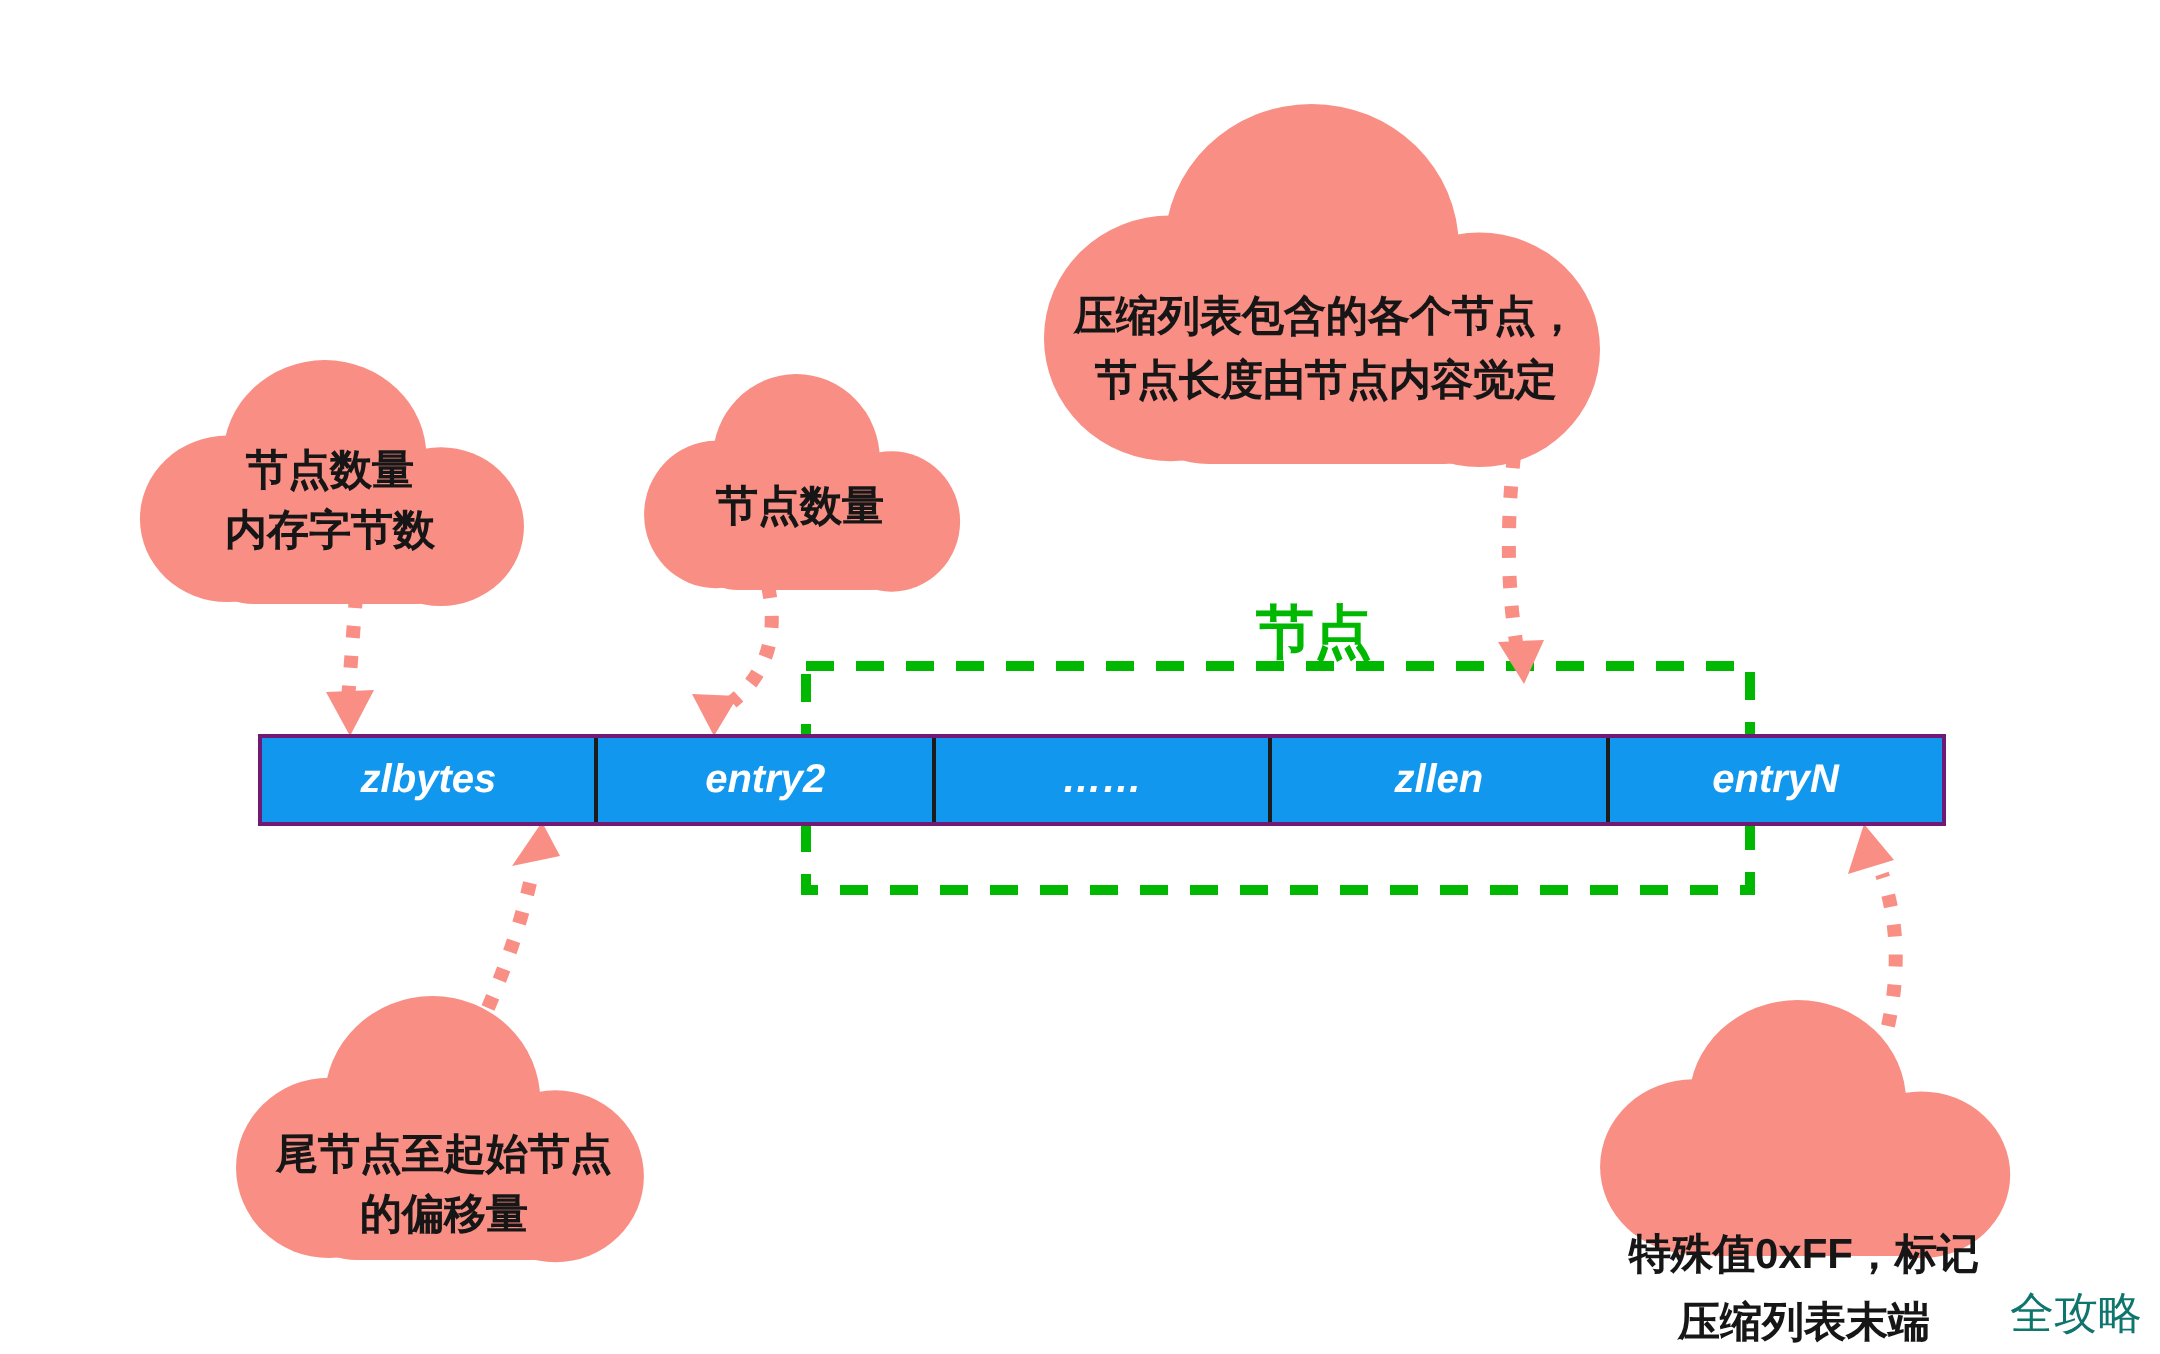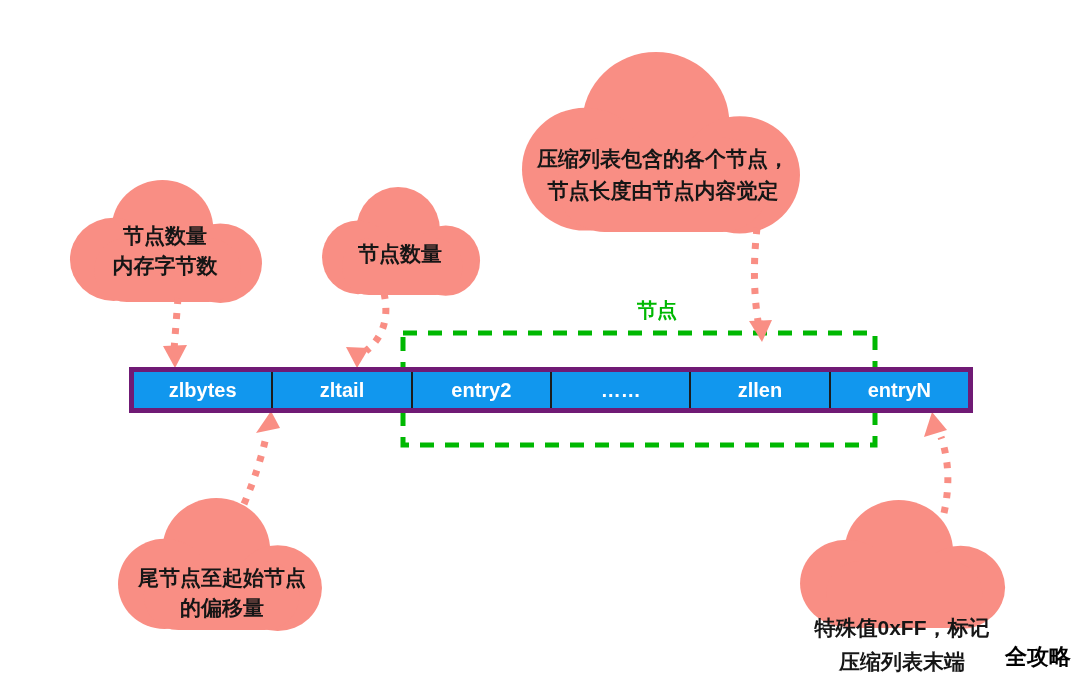--- a/index.html
+++ b/index.html
@@ -18,40 +18,41 @@
     text-align:center;
     white-space:pre-line;
   }
   .ct-1{left:72px;top:221px;width:186px;font-size:21px;line-height:30px;}
   .ct-2{left:329px;top:240px;width:142px;font-size:21px;line-height:28px;}
   .ct-3{left:521px;top:143px;width:284px;font-size:21px;line-height:32px;}
   .ct-4{left:120px;top:563px;width:204px;font-size:21px;line-height:30px;}
   .ct-5{left:800px;top:567px;width:204px;font-size:21px;line-height:34px;margin-top:44px;}
   .node-label{
     position:absolute;left:607px;top:297px;width:100px;
-    text-align:center;font-size:20px;font-weight:700;color:#00b802;
+    text-align:center;font-size:29px;font-weight:700;color:#00b802;
   }
   .bar{
     position:absolute;left:129px;top:367px;width:844px;height:46px;
     box-sizing:border-box;
     display:flex;
-    border:5px solid #701a75;
+    border:2px solid #701a75;
     background:#0369a1;
+    font-style:italic;
   }
   .bar-cell{
     flex:1;
     display:flex;align-items:center;justify-content:center;
     border-right:2px solid #1c1c1c;
     color:#ffffff;font-size:20px;font-weight:700;
     background:#1197ee;
   }
   .bar-cell:last-child{border-right:none;}
   .watermark{
     position:absolute;left:1005px;top:642px;
-    font-size:22px;font-weight:700;color:#000000;
+    font-size:22px;font-weight:400;color:#0f766e;
   }
 </style>
 </head>
 <body>
 
 <div id="canvas">
 
   <svg id="bg-svg" viewBox="0 0 1080 677" xmlns="http://www.w3.org/2000/svg">
     <defs>
       <g id="cloud-shape">
@@ -93,21 +94,20 @@
 的偏移量</div>
   <div class="cloud-text ct-3">压缩列表包含的各个节点，
 节点长度由节点内容觉定</div>
   <div class="cloud-text ct-5">特殊值0xFF，标记
 压缩列表末端</div>
 
   <div class="node-label">节点</div>
 
   <div class="bar">
     <div class="bar-cell">zlbytes</div>
-    <div class="bar-cell">zltail</div>
     <div class="bar-cell">entry2</div>
     <div class="bar-cell">……</div>
     <div class="bar-cell">zllen</div>
     <div class="bar-cell">entryN</div>
   </div>
 
   <div class="watermark">全攻略</div>
 
 </div>
 

